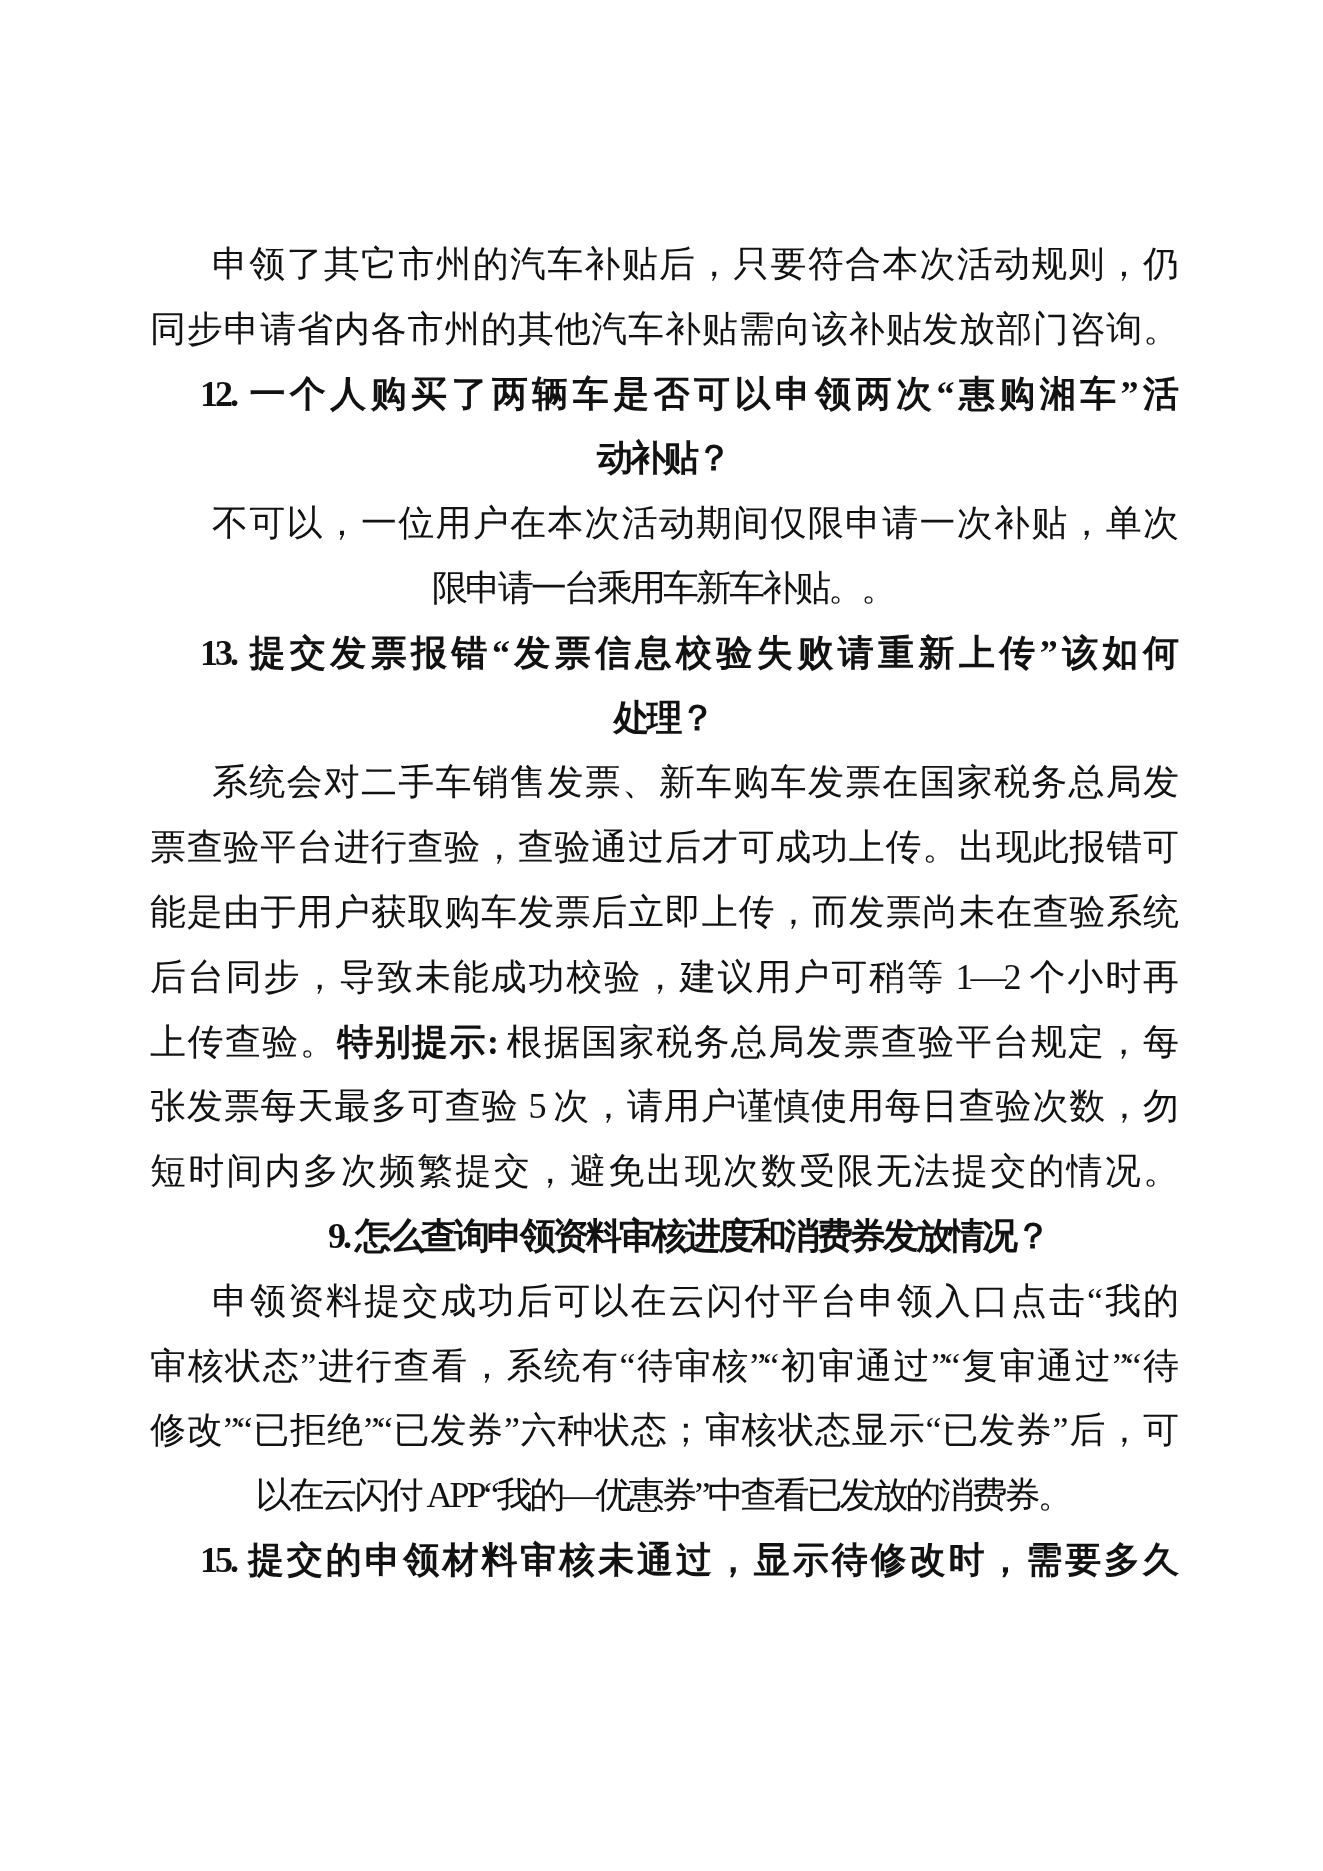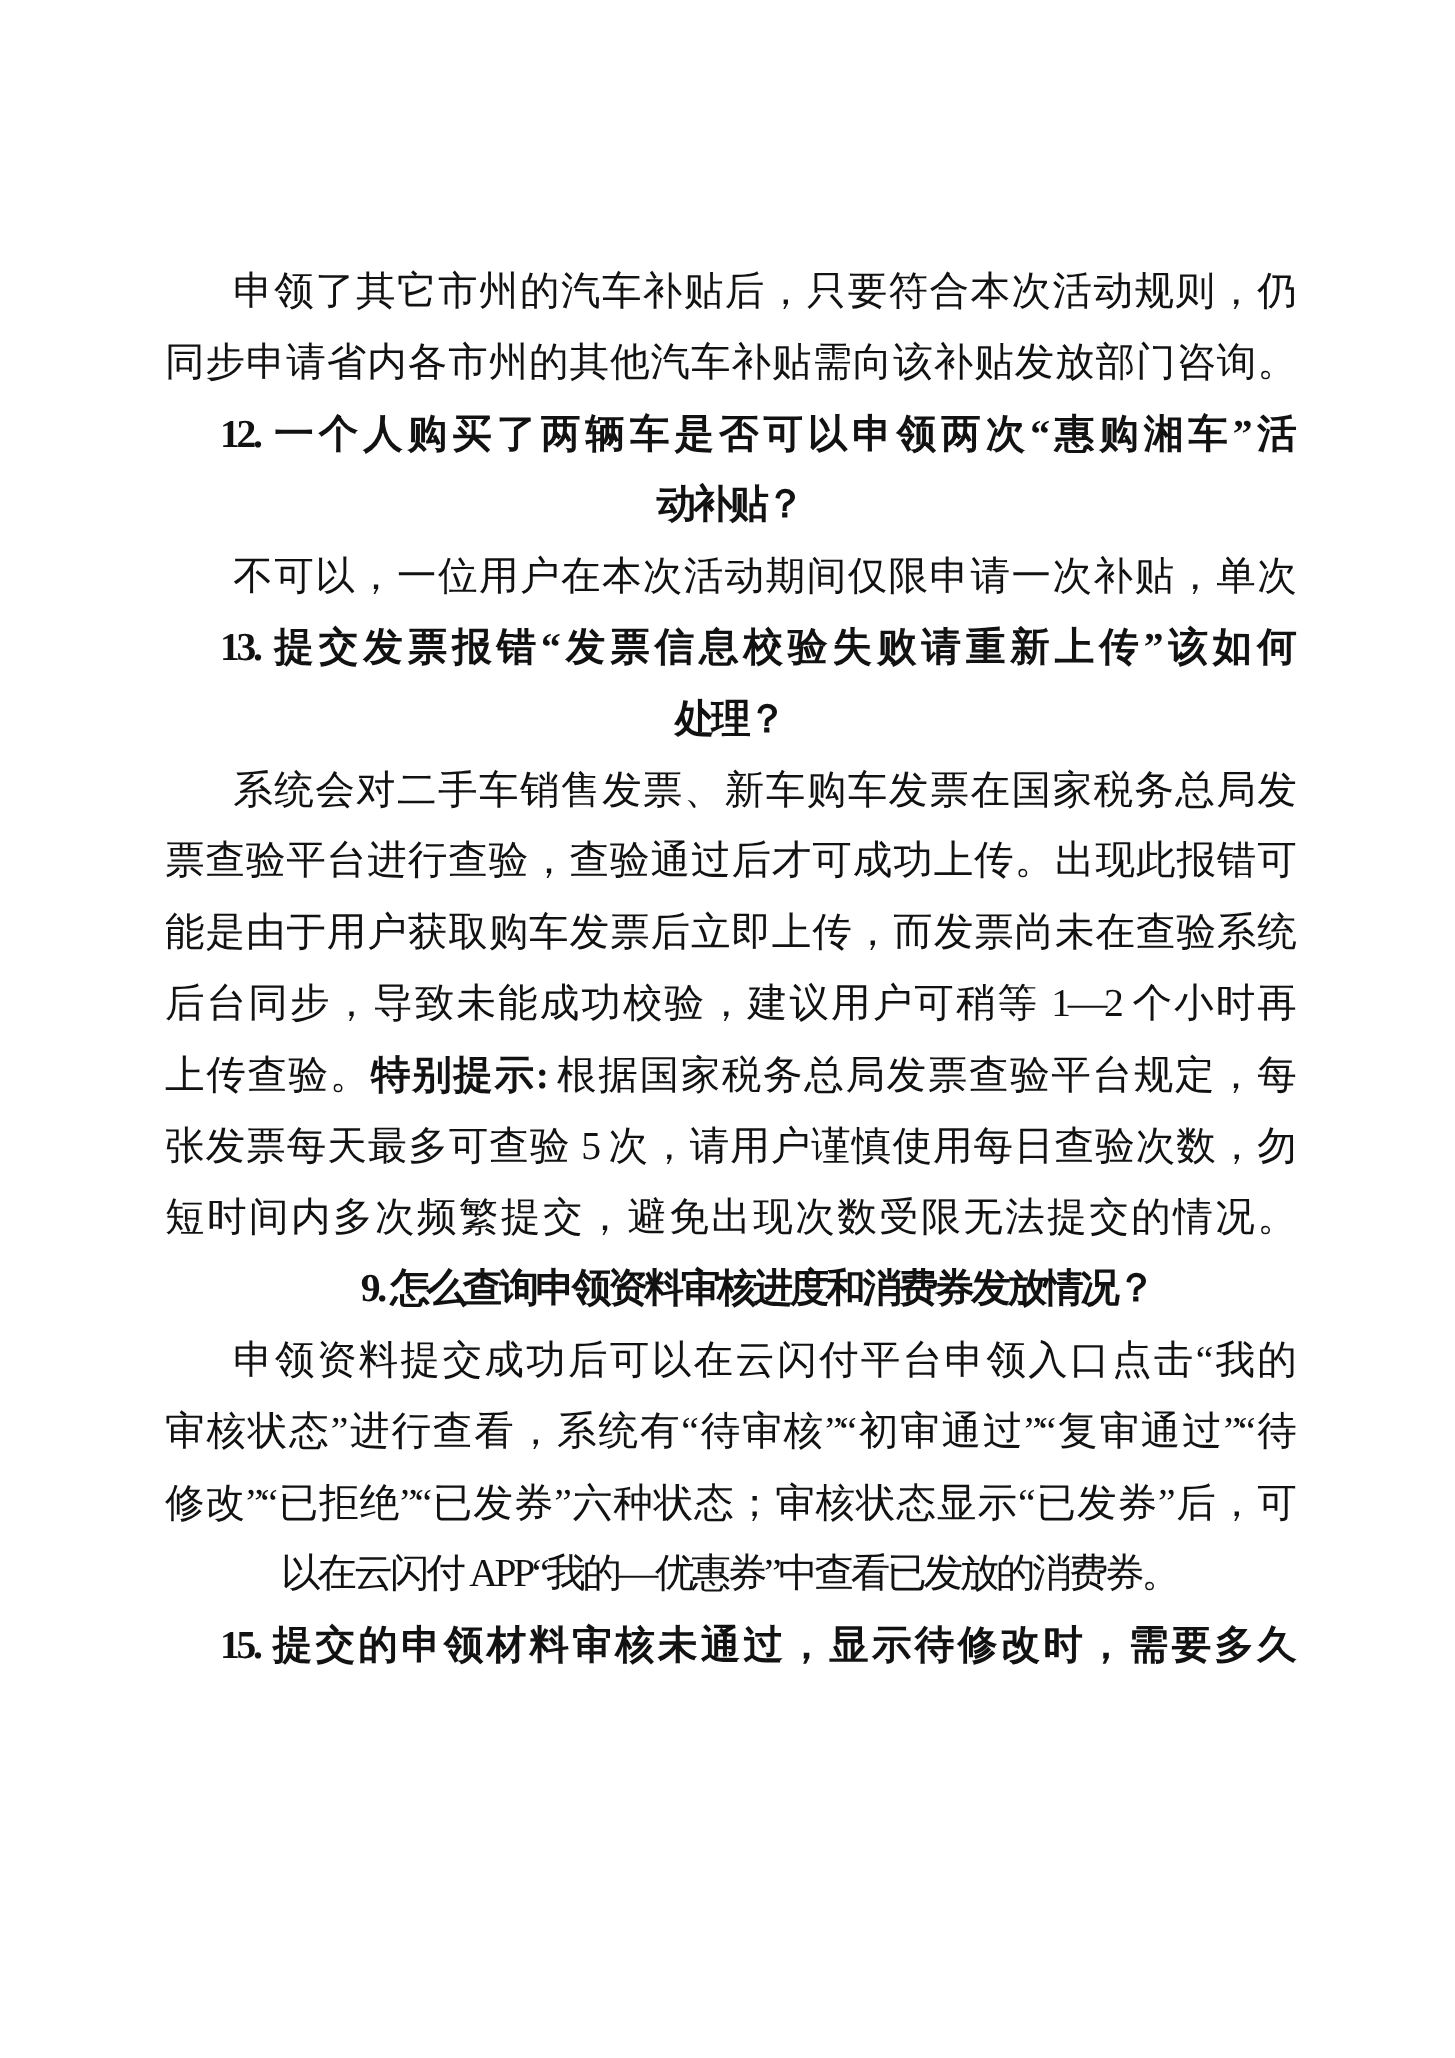--- a/index.html
+++ b/index.html
@@ -48,20 +48,21 @@
 </head>
 <body>
 
 <div class="page">
   <div class="content" id="content">
       <div class="line justify indent"><span>申领了其它市州的汽车补贴后，只要符合本次活动规则，仍</span></div>
       <div class="line justify"><span>同步申请省内各市州的其他汽车补贴需向该补贴发放部门咨询。</span></div>
       <div class="line justify indent heading"><span class="seg-bold">12. 一个人购买了两辆车是否可以申领两次“惠购湘车”活</span></div>
       <div class="line heading"><span class="seg-bold">动补贴？</span></div>
       <div class="line justify indent"><span>不可以，一位用户在本次活动期间仅限申请一次补贴，单次</span></div>
+      <div class="line"><span>限申请一台乘用车新车补贴。。</span></div>
       <div class="line justify indent heading"><span class="seg-bold">13. 提交发票报错“发票信息校验失败请重新上传”该如何</span></div>
       <div class="line heading"><span class="seg-bold">处理？</span></div>
       <div class="line justify indent"><span>系统会对二手车销售发票、新车购车发票在国家税务总局发</span></div>
       <div class="line justify"><span>票查验平台进行查验，查验通过后才可成功上传。出现此报错可</span></div>
       <div class="line justify"><span>能是由于用户获取购车发票后立即上传，而发票尚未在查验系统</span></div>
       <div class="line justify"><span>后台同步，导致未能成功校验，建议用户可稍等 1—2 个小时再</span></div>
       <div class="line justify"><span>上传查验。</span><span class="seg-bold">特别提示: </span><span>根据国家税务总局发票查验平台规定，每</span></div>
       <div class="line justify"><span>张发票每天最多可查验 5 次，请用户谨慎使用每日查验次数，勿</span></div>
       <div class="line justify"><span>短时间内多次频繁提交，避免出现次数受限无法提交的情况。</span></div>
       <div class="line indent heading"><span class="seg-bold">9. 怎么查询申领资料审核进度和消费券发放情况？</span></div>

